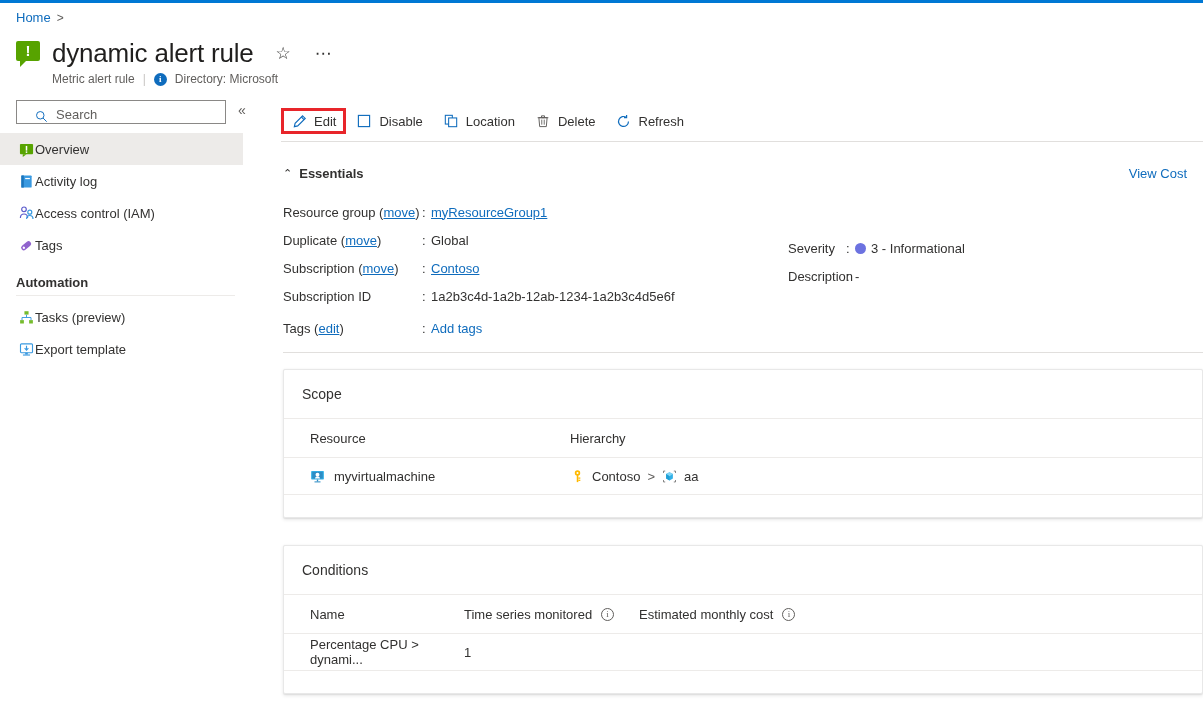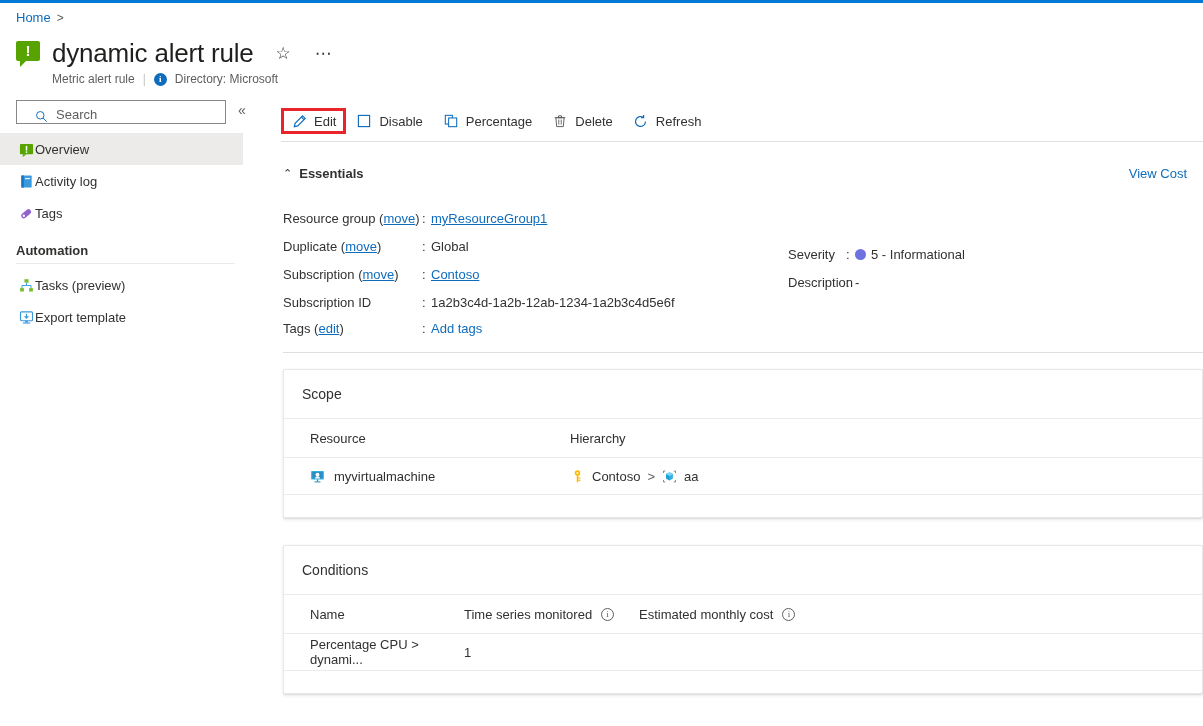--- a/index.html
+++ b/index.html
@@ -68,21 +68,21 @@
 
   
   .ess-head { position:absolute; left:283px; top:166px; display:flex; align-items:center; gap:7px;
      font-size:13px; font-weight:bold; color:#323130; cursor:pointer; }
   .chevup { font-size:11px; color:#323130; font-weight:normal; }
   .viewcost { position:absolute; right:16px; top:166px; font-size:13px; color:#0f6cbd; cursor:pointer; }
 
   .ess-grid { position:absolute; left:283px; top:198px; width:900px; font-size:13px; }
   .ess-col-l { position:absolute; left:0; top:0; width:490px; }
   .ess-col-r { position:absolute; left:505px; top:0; width:400px;margin-top:36px; }
-  .ess-row { display:flex; height:28px; align-items:flex-end; }
+  .ess-row { display:flex; height:28px; align-items:center; }
   .ess-label { width:139px; color:#323130; flex:0 0 auto; }
   .ess-colon { width:9px; flex:0 0 auto; color:#323130;}
   .ess-value { color:#323130; }
   .lnk { color:#0f6cbd; text-decoration:underline; cursor:pointer; }
   .lnk.nound { text-decoration:none; }
   .ess-label-r { width:58px; color:#323130; flex:0 0 auto; }
   .sev-dot { display:inline-block; width:11px; height:11px; border-radius:50%;
      background:#6c72e0; margin-right:5px; vertical-align:-1px; }
   .tags-row { position:absolute; left:283px; top:321px; display:flex; font-size:13px; }
   .ess-rule { position:absolute; left:283px; top:352px; width:920px; height:1px; background:#e1dfdd; }
@@ -161,20 +161,31 @@
       <span class="ico">
         <svg width="15" height="15" viewBox="0 0 16 16">
             <rect x="2.5" y="1.5" width="11" height="13" rx="1" fill="#3999e0"></rect>
             <rect x="2.5" y="1.5" width="2.6" height="13" fill="#1b74bb"></rect>
             <rect x="6.6" y="4.2" width="5" height="1.3" fill="#fff"></rect>
           </svg>
       </span>
       <span>Activity log</span>
     </div>
 
+    <div class="nav-item">
+      <span class="ico">
+        <svg width="16" height="16" viewBox="0 0 16 16">
+            <circle cx="5" cy="4.3" r="2.3" fill="none" stroke="#5c5ccc" stroke-width="1.2"></circle>
+            <path d="M1.4 13c0-2.4 1.7-4 3.6-4s3.6 1.6 3.6 4" fill="none" stroke="#5c5ccc" stroke-width="1.2"></path>
+            <circle cx="10.8" cy="7.2" r="2" fill="none" stroke="#3999e0" stroke-width="1.2"></circle>
+            <path d="M7.6 14c0-2.1 1.5-3.5 3.2-3.5s3.2 1.4 3.2 3.5" fill="none" stroke="#3999e0" stroke-width="1.2"></path>
+          </svg>
+      </span>
+      <span>Access control (IAM)</span>
+    </div>
 
     <div class="nav-item">
       <span class="ico">
         <svg width="15" height="15" viewBox="0 0 16 16">
             <g transform="rotate(-40 8 8)">
               <rect x="1.5" y="5.2" width="12" height="5.6" rx="2.6" fill="#9063cd"></rect>
               <circle cx="4.3" cy="8" r="1.25" fill="#fff"></circle>
             </g>
           </svg>
       </span>
@@ -230,21 +241,21 @@
       </span>
       <span>Disable</span>
     </div>
     <div class="cmd">
       <span class="ci">
         <svg width="14" height="14" viewBox="0 0 16 16">
             <rect x="1.5" y="1.5" width="8" height="10" fill="none" stroke="#0f6cbd" stroke-width="1.2"></rect>
             <rect x="5.3" y="4.5" width="9.2" height="10" fill="#fff" stroke="#0f6cbd" stroke-width="1.2"></rect>
           </svg>
       </span>
-      <span>Percentage</span>
+      <span>Location</span>
     </div>
     <div class="cmd">
       <span class="ci">
         <svg width="14" height="14" viewBox="0 0 16 16">
             <path d="M3.3 4.2h9.4l-.9 10.2H4.2z" fill="none" stroke="#605e5c" stroke-width="1.1"></path>
             <path d="M1.9 4.2h12.2M6.3 2.1h3.4v2.1H6.3z" fill="none" stroke="#605e5c" stroke-width="1.1"></path>
             <path d="M6.6 6.4v5.8M9.4 6.4v5.8" stroke="#605e5c" stroke-width="1"></path>
           </svg>
       </span>
       <span>Delete</span>
@@ -293,21 +304,21 @@
         <span class="ess-colon">:</span>
         <span class="ess-value">1a2b3c4d-1a2b-12ab-1234-1a2b3c4d5e6f</span>
       </div>
 
     </div>
 
     <div class="ess-col-r">
       <div class="ess-row">
         <span class="ess-label-r">Severity</span>
         <span class="ess-colon">:</span>
-        <span class="ess-value"><span class="sev-dot"></span><span>5 - Informational</span></span>
+        <span class="ess-value"><span class="sev-dot"></span><span>3 - Informational</span></span>
       </div>
       <div class="ess-row">
         <span class="ess-label-r">Description</span>
         <span class="ess-colon">:</span>
         <span class="ess-value">-</span>
       </div>
     </div>
   </div>
 
   <div class="tags-row">

